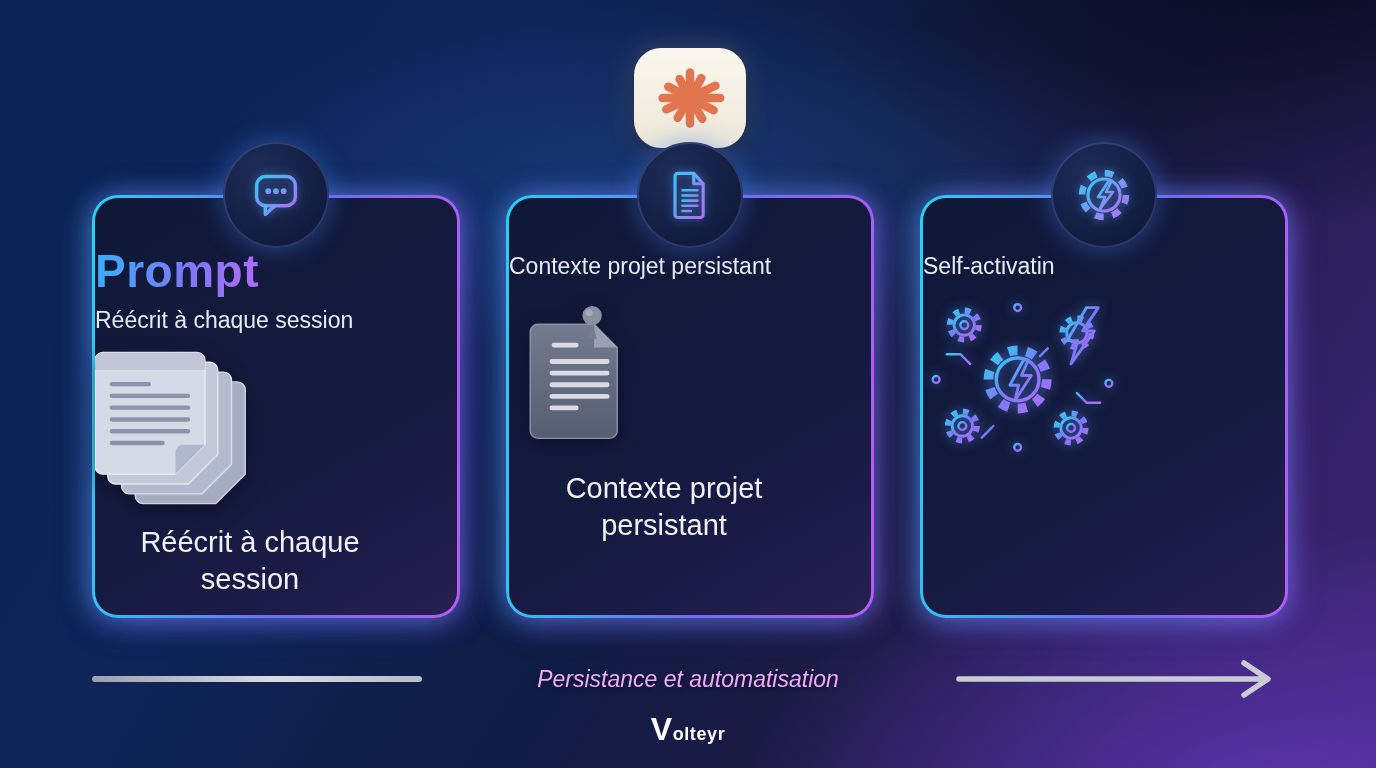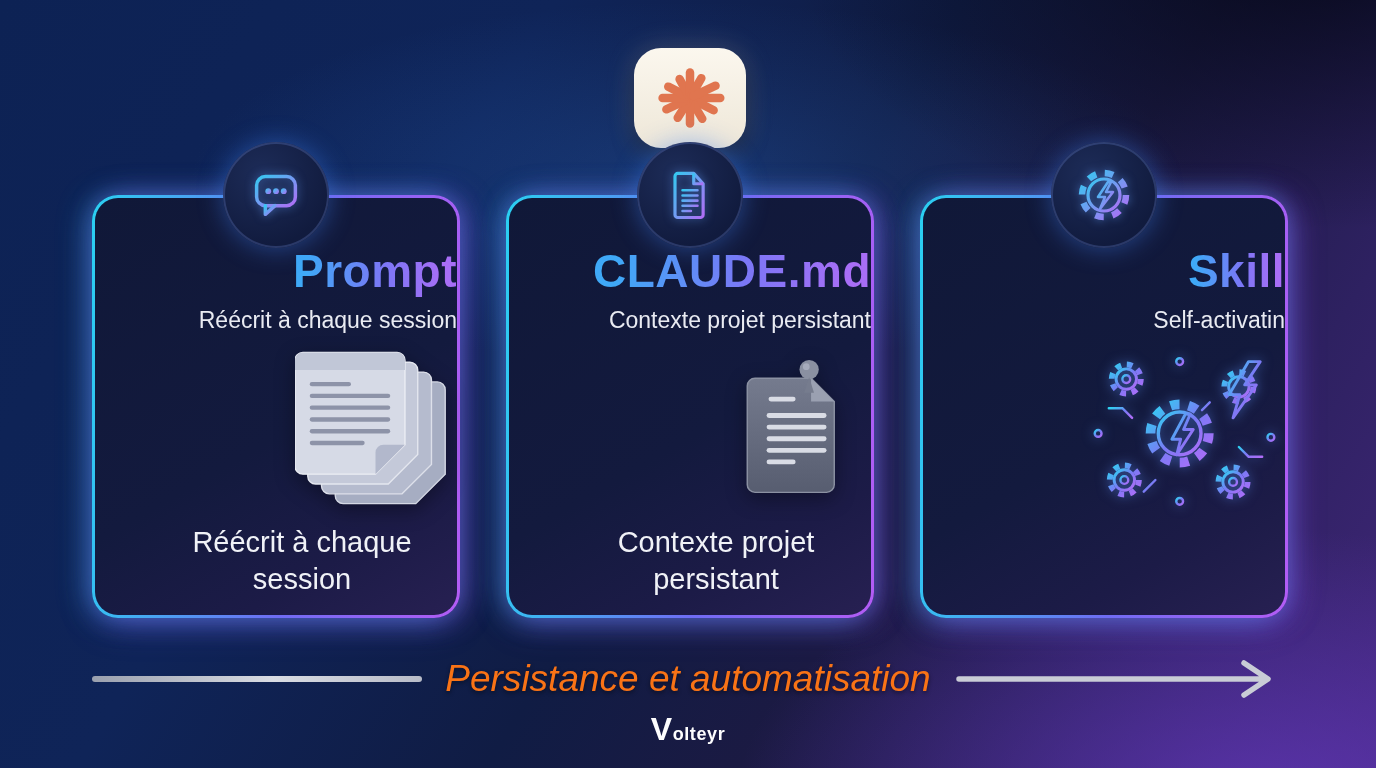--- a/index.html
+++ b/index.html
@@ -20,21 +20,21 @@
   .cards-row { position:absolute; left:92px; top:195px; display:flex; gap:46px; }
   .card {
     position:relative; width:368px; height:423px; border-radius:26px;
     background:linear-gradient(95deg, #2ad0f2 0%, #6f6cf3 55%, #b35cf5 100%);
     box-shadow:-7px 0 30px rgba(42,208,242,.30), 7px 0 30px rgba(168,85,247,.34),
                0 10px 36px -6px rgba(110,80,235,.40), 0 0 18px rgba(90,120,255,.15);
   }
   .card-inner {
     position:absolute; inset:3px; border-radius:23px;
     background:linear-gradient(150deg, #101838 0%, #131a3e 55%, #1c1b47 80%, #272052 100%);
-    display:flex; flex-direction:column; align-items:flex-end; padding-top:46px;
+    display:flex; flex-direction:column; align-items:flex-start; padding-top:46px;
   }
   .badge-circle {
     position:absolute; top:-53px; left:50%; transform:translateX(-50%);
     width:106px; height:106px; border-radius:50%;
     background:radial-gradient(circle at 36% 30%, #1d2c58 0%, #111b3e 72%);
     box-shadow:0 0 26px rgba(64,130,246,.45), inset 0 0 0 2px rgba(130,165,255,.22);
     display:flex; align-items:center; justify-content:center; z-index:3;
   }
   .badge-circle svg { filter:drop-shadow(0 0 5px rgba(100,160,255,.55)); }
   .claude-badge {
@@ -57,21 +57,21 @@
   .card-caption {
     margin-top:10px; font-size:29px; color:#f0f2f7; text-align:center;
     line-height:1.26; max-width:310px;
   }
   .flow-line-left {
     position:absolute; left:92px; top:676px; width:330px; height:6px; border-radius:3px;
     background:linear-gradient(90deg, #9aa0ae, #d9dce3 55%, #b8bcc8);
   }
   .flow-label {
     position:absolute; left:688px; top:679px; transform:translate(-50%,-50%);
-    font-style:italic; font-size:37px; color:#f97316; white-space:nowrap;
+    font-style:italic; font-size:23px; color:#f0abfc; white-space:nowrap;
     text-shadow:0 2px 4px rgba(0,0,0,.45);
   }
   .flow-arrow-right { position:absolute; left:956px; top:657px; }
   .brand {
     position:absolute; left:50%; top:711px; transform:translateX(-50%);
     color:#fdfdfe; font-size:18px; font-weight:bold; letter-spacing:.6px;
   }
   .brand::first-letter { font-size:32px; font-weight:800; }
 </style>
 </head>
@@ -149,21 +149,20 @@
           <stop offset="0" stop-color="#35c8f0"></stop>
               <stop offset="1" stop-color="#b06df5"></stop>
         </linearGradient>
           </defs>
         <path d="M19 9 h17 l10 11 v33 a3 3 0 0 1 -3 3 h-24 a3 3 0 0 1 -3 -3 v-41 a3 3 0 0 1 3 -3 z" fill="none" stroke="url(#gc2)" stroke-width="3.4" stroke-linejoin="round"></path>
         <path d="M36 9 v11 h10" fill="none" stroke="url(#gc2)" stroke-width="3.4" stroke-linejoin="round"></path>
         <path d="M24 27 h16 M24 32.5 h16 M24 38 h16 M24 43.5 h16 M24 49 h9" stroke="url(#gc2)" stroke-width="2.7" stroke-linecap="round"></path>
       </svg>
     </div>
     <div class="card-inner">
-      <h2 class="card-title">CLAUDE.md</h2>
       <p class="card-subtitle">Contexte projet persistant</p>
       <div class="center-icon soft">
         <svg viewBox="0 0 150 160" width="145" height="155">
           <defs>
               <linearGradient id="doc" x1="0" y1="0" x2="0" y2="1">
             <stop offset="0" stop-color="#757b8e"></stop>
                 <stop offset="1" stop-color="#575d70"></stop>
           </linearGradient>
             </defs>
           <path d="M30 26 h58 l24 24 v86 a8 8 0 0 1 -8 8 h-74 a8 8 0 0 1 -8 -8 v-102 a8 8 0 0 1 8 -8 z" fill="url(#doc)" stroke="#8b91a2" stroke-width="1.5"></path>
@@ -191,21 +190,20 @@
           <stop offset="0" stop-color="#35c8f0"></stop>
               <stop offset="1" stop-color="#b06df5"></stop>
         </linearGradient>
           </defs>
         <circle cx="32" cy="32" r="22" fill="none" stroke="url(#gc3)" stroke-width="6.5" stroke-dasharray="8.6 8.7"></circle>
         <circle cx="32" cy="32" r="16" fill="none" stroke="url(#gc3)" stroke-width="3.2"></circle>
         <path d="M36 19 L26 34 L33 34 L28 46 L41 29 L34 29 L39 19 Z" fill="none" stroke="url(#gc3)" stroke-width="2.6" stroke-linejoin="round"></path>
       </svg>
     </div>
     <div class="card-inner">
-      <h2 class="card-title">Skill</h2>
       <p class="card-subtitle">Self-activatin</p>
       <div class="center-icon neon">
         <svg viewBox="0 0 205 170" width="200" height="165">
           <defs>
               <linearGradient id="ag" x1="0" y1="0" x2="1" y2="1">
             <stop offset="0" stop-color="#2dd4f2"></stop>
                 <stop offset="0.5" stop-color="#7a7af5"></stop>
                 <stop offset="1" stop-color="#b16df8"></stop>
           </linearGradient>
             </defs>

